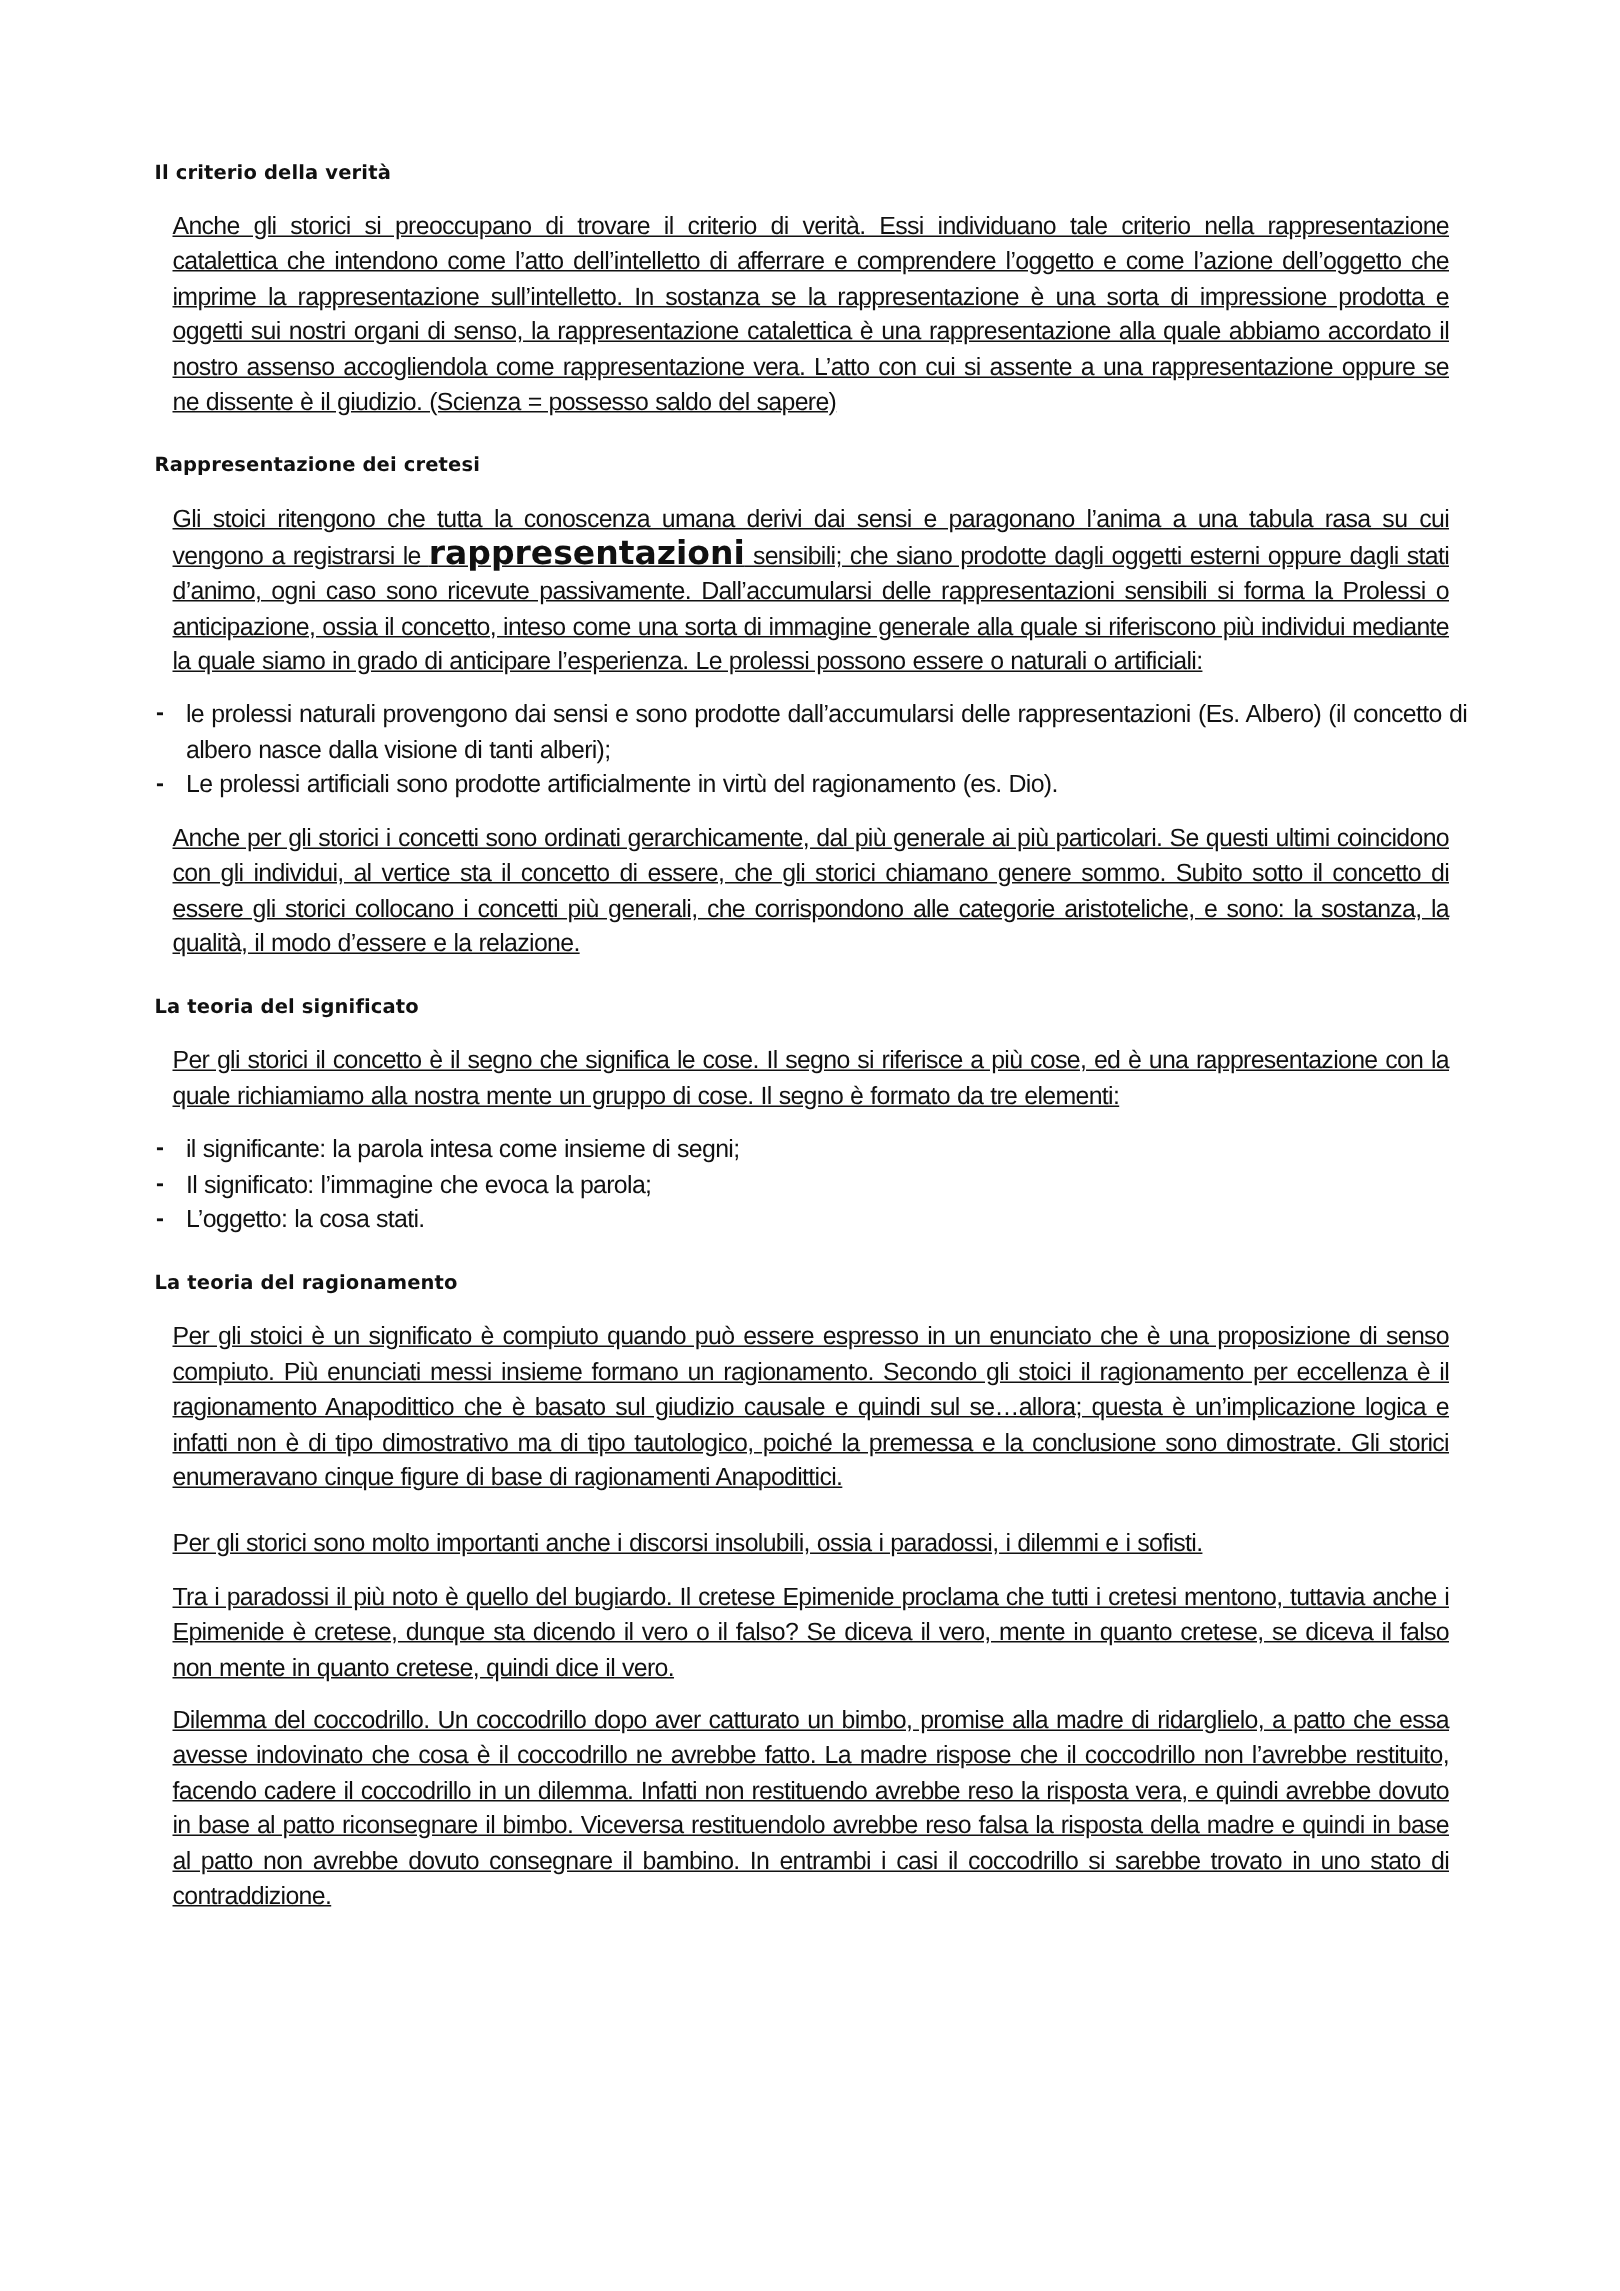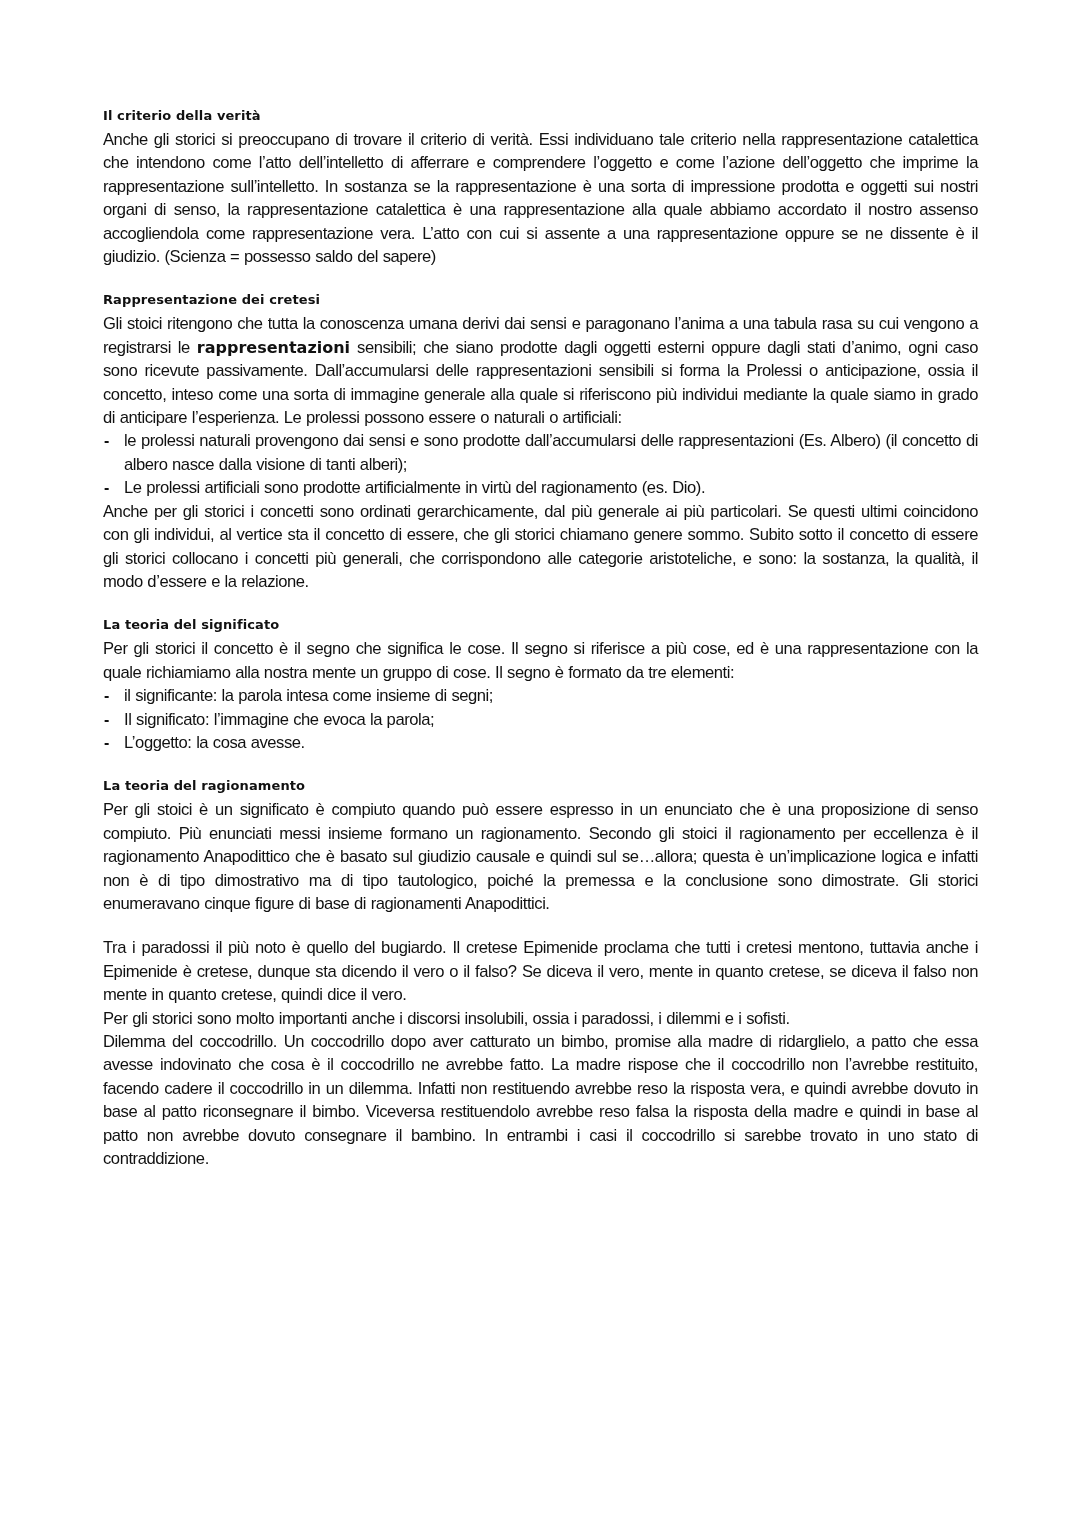--- a/index.html
+++ b/index.html
@@ -26,32 +26,33 @@
     }
     .section-title {
       font-family: "DejaVu Sans", "Liberation Sans", sans-serif;
       font-weight: bold;
       font-size: 13px;
       line-height: 22px;
       margin: 0 0 1px 0;
       letter-spacing: 0.1px;
     }
     p {
-      margin: 0;
+      margin: 12px;
       font-size: 16.6px;
       line-height: 23.4px;
       text-align: justify;
       letter-spacing: -0.45px;
       word-spacing: 0.5px;
+      text-decoration: underline;
     }
     .strong-inline {
       font-family: "DejaVu Sans", "Liberation Sans", sans-serif;
       font-weight: bold;
       letter-spacing: 0;
-      font-size: 16px;
+      font-size: 22px;
     }
     ul.dash-list {
       list-style: none;
       margin: 0;
       padding: 0;
     }
     ul.dash-list li {
       position: relative;
       padding-left: 21px;
       font-size: 16.6px;
@@ -101,29 +102,29 @@
       <li>
         <span class="dash">-</span>
         <span>il significante: la parola intesa come insieme di segni;</span>
       </li>
       <li>
         <span class="dash">-</span>
         <span>Il significato: l’immagine che evoca la parola;</span>
       </li>
       <li>
         <span class="dash">-</span>
-        <span>L’oggetto: la cosa avesse.</span>
+        <span>L’oggetto: la cosa stati.</span>
       </li>
     </ul>
   </section>
 
   <section class="section">
     <h2 class="section-title">La teoria del ragionamento</h2>
     <p>Per gli stoici è un significato è compiuto quando può essere espresso in un enunciato che è una proposizione di senso compiuto. Più enunciati messi insieme formano un ragionamento. Secondo gli stoici il ragionamento per eccellenza è il ragionamento Anapodittico che è basato sul giudizio causale e quindi sul se…allora; questa è un’implicazione logica e infatti non è di tipo dimostrativo ma di tipo tautologico, poiché la premessa e la conclusione sono dimostrate. Gli storici enumeravano cinque figure di base di ragionamenti Anapodittici.</p>
   </section>
 
   <section class="section">
+    <p>Per gli storici sono molto importanti anche i discorsi insolubili, ossia i paradossi, i dilemmi e i sofisti.</p>
     <p>Tra i paradossi il più noto è quello del bugiardo. Il cretese Epimenide proclama che tutti i cretesi mentono, tuttavia anche i Epimenide è cretese, dunque sta dicendo il vero o il falso? Se diceva il vero, mente in quanto cretese, se diceva il falso non mente in quanto cretese, quindi dice il vero.</p>
-    <p>Per gli storici sono molto importanti anche i discorsi insolubili, ossia i paradossi, i dilemmi e i sofisti.</p>
     <p>Dilemma del coccodrillo. Un coccodrillo dopo aver catturato un bimbo, promise alla madre di ridarglielo, a patto che essa avesse indovinato che cosa è il coccodrillo ne avrebbe fatto. La madre rispose che il coccodrillo non l’avrebbe restituito, facendo cadere il coccodrillo in un dilemma. Infatti non restituendo avrebbe reso la risposta vera, e quindi avrebbe dovuto in base al patto riconsegnare il bimbo. Viceversa restituendolo avrebbe reso falsa la risposta della madre e quindi in base al patto non avrebbe dovuto consegnare il bambino. In entrambi i casi il coccodrillo si sarebbe trovato in uno stato di contraddizione.</p>
   </section>
 
 </div>
 
 </body></html>

